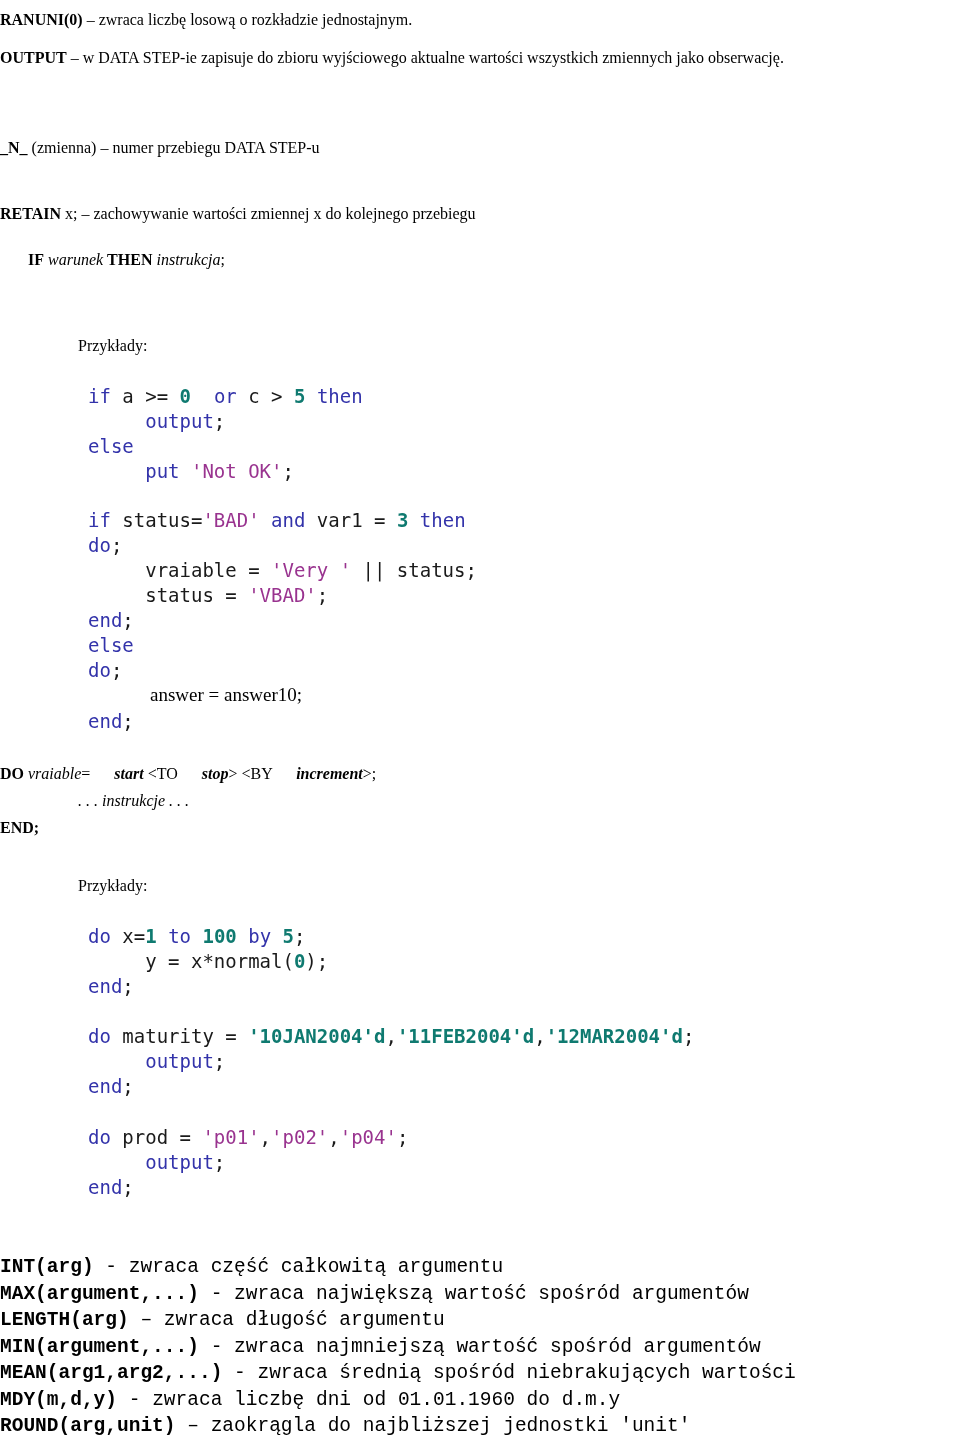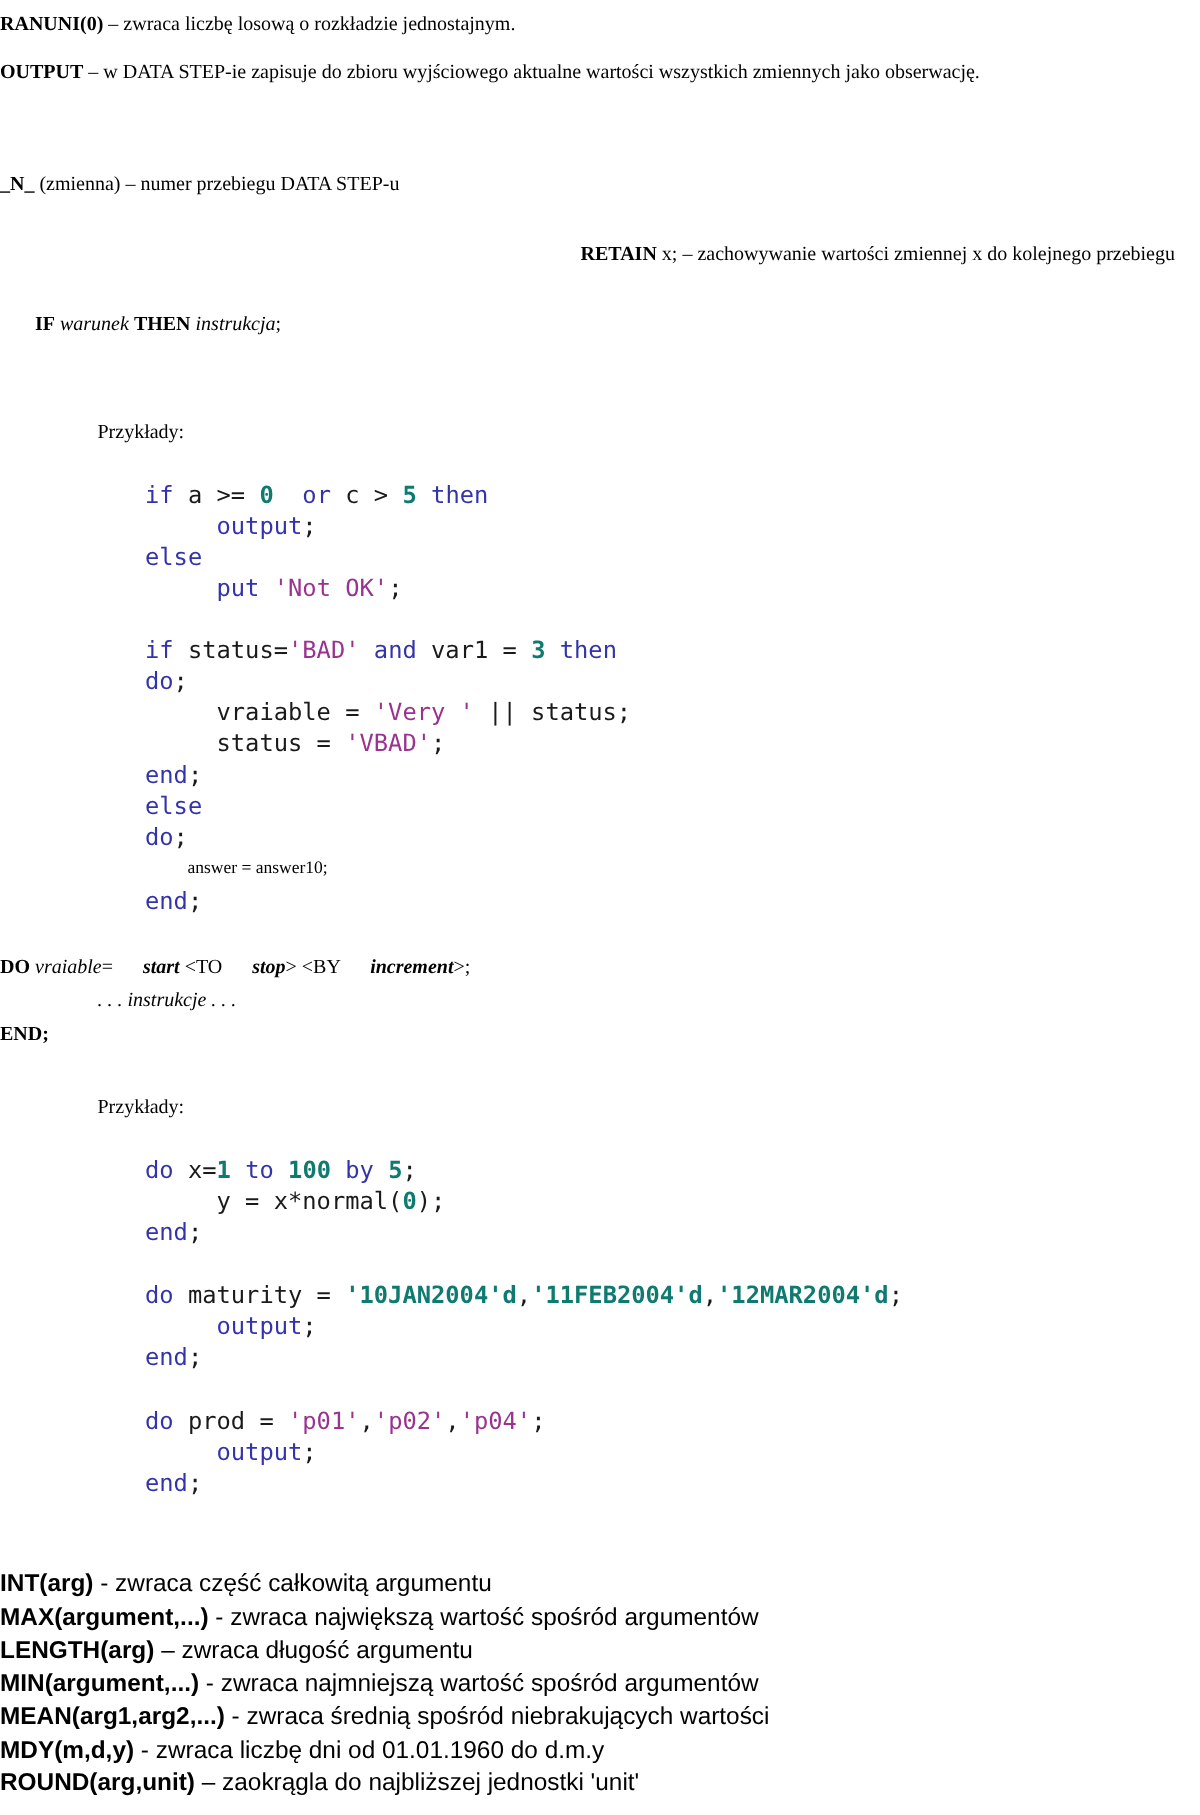--- a/index.html
+++ b/index.html
@@ -31,41 +31,42 @@
   .para        { margin: 0; padding: 0; }
 
   .indent-1 { padding-left: 78px; }
 
   
   .code {
     font-family: "DejaVu Sans Mono", "Liberation Mono", monospace;
     font-size: 19px;
     line-height: 25px;
     white-space: pre;
-    padding-left: 116px;
+    padding-left: 48px;
     color: #111111;
+    margin-left: 40px;
   }
   .kw  { color: #3333aa; }        
   .num { color: #0f7a70; font-weight: bold; }  
   .str { color: #99338f; text-align: right; }        
   .id  { color: #1a1a1a; }        
 
   
   .code-serif {
     font-family: "Liberation Serif", "DejaVu Serif", serif;
-    font-size: 14px;
+    font-size: 19px;
     line-height: 25px;
     white-space: pre;
     padding-left: 150px;
     color: #000000;
   }
 
   
   .func-list {
-    font-family: Liberation Sans, sans-serif;
+    font-family: Liberation Mono, monospace;
     font-size: 19.5px;
     line-height: 26.5px;
     color: #000000;
   }
   .func-list .row { white-space: normal; }
   .func-name { font-weight: bold; }
 </style>
 </head>
 <body>
 
@@ -76,21 +77,21 @@
   </div>
 
   <div class="prose" style="position:absolute; left:0px; top:44px; width:950px;">
     <span class="b">OUTPUT</span><span> – w DATA STEP-ie zapisuje do zbioru wyjściowego aktualne wartości wszystkich zmiennych jako obserwację.</span>
   </div>
 
   <div class="prose" style="position:absolute; left:0px; top:134px; width:940px;">
     <span class="b">_N_</span><span> (zmienna)</span><span>  – numer przebiegu DATA STEP-u</span>
   </div>
 
-  <div class="prose" style="position:absolute; left:0px; top:190px; width:940px;text-align:right;">
+  <div class="prose" style="position:absolute; left:0px; top:200px; width:940px;">
     <span class="b">RETAIN</span><span> x;</span><span> – zachowywanie wartości zmiennej x do kolejnego przebiegu</span>
   </div>
 
   <div class="prose" style="position:absolute; left:0px; top:246px; width:940px;padding-left:28px;">
     <div class="para"><span class="b">IF</span><span class="i"> warunek </span><span class="b">THEN</span><span class="i"> instrukcja</span><span>;</span></div>
   </div>
 
   <div class="prose indent-1" style="position:absolute; left:0px; top:332px;">Przykłady:</div>
 
   <div class="code" style="position:absolute; left:0px; top:384px;"><div><span class="kw">if</span><span class="id"> a &gt;= </span><span class="num">0</span><span class="id">  </span><span class="kw">or</span><span class="id"> c &gt; </span><span class="num">5</span><span class="id"> </span><span class="kw">then</span></div><div><span class="id">     </span><span class="kw">output</span><span class="id">;</span></div><div><span class="kw">else</span></div><div><span class="id">     </span><span class="kw">put</span><span class="id"> </span><span class="str">'Not OK'</span><span class="id">;</span></div></div>

